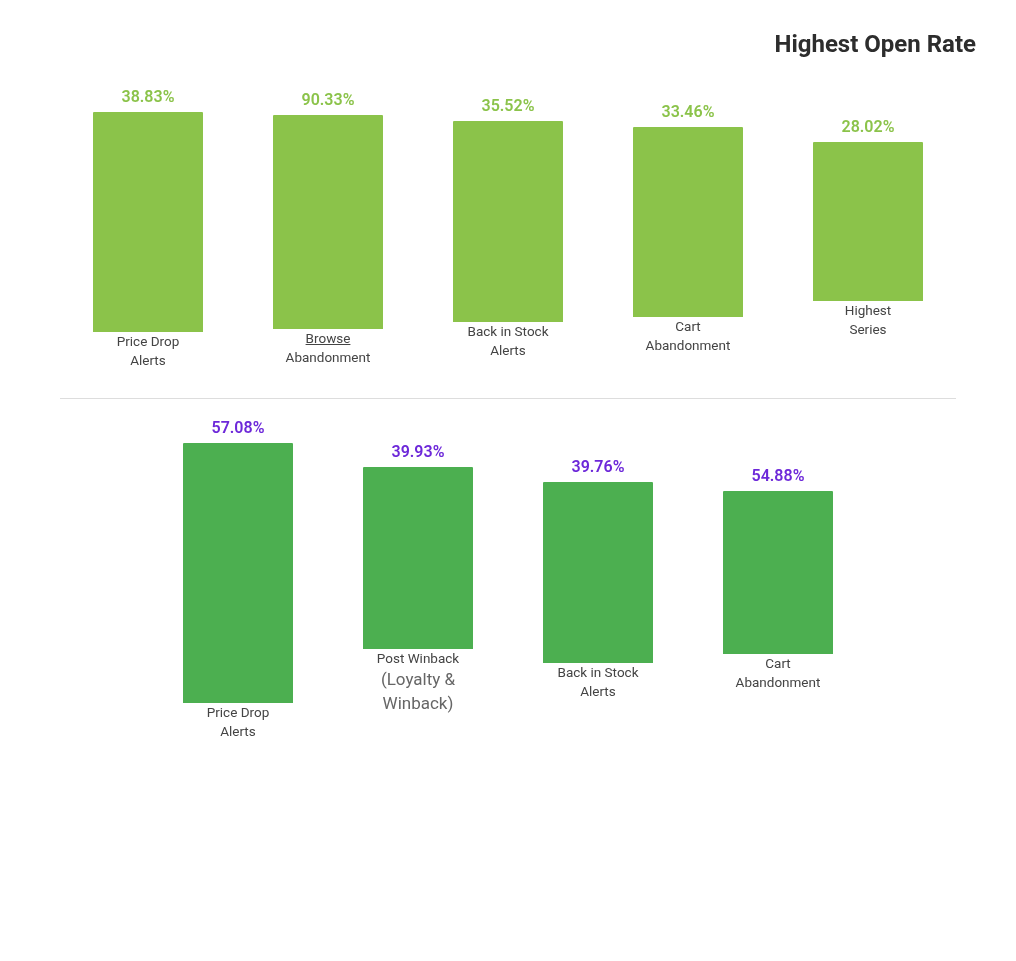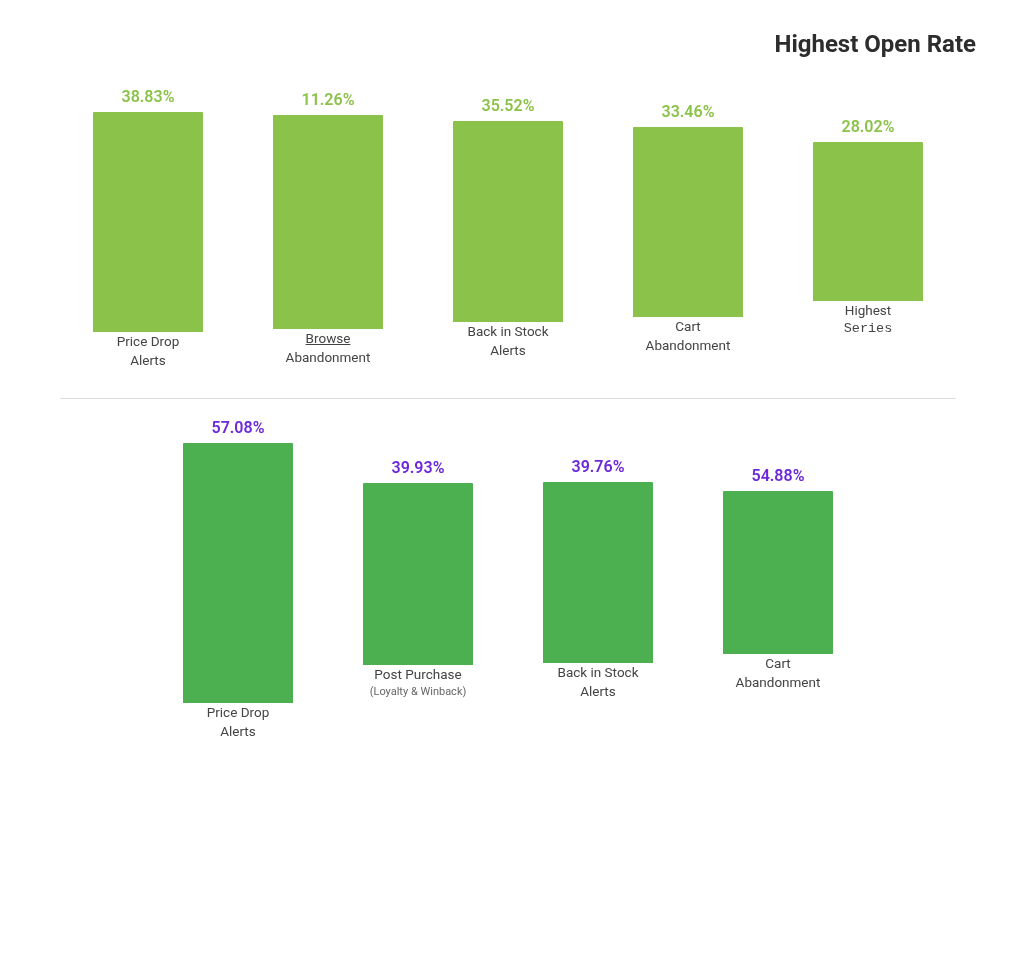--- a/index.html
+++ b/index.html
@@ -77,21 +77,21 @@
     }
 
     .bar-label {
       text-align: center;
       font-size: 13.5px;
       color: #444;
       line-height: 1.4;
     }
 
     .bar-label .sub-label {
-      font-size: 11px;
+      font-size: 17px;
       color: #666;
     }
 
     .divider {
       border: none;
       border-top: 1px solid #ddd;
       margin: 10px 20px 40px 20px;
     }
   </style>
 </head>
@@ -105,21 +105,21 @@
           <div class="bar-value yellow-green">38.83%</div>
           <div class="bar-wrapper">
             <div class="bar yellow-green-bar" style="height: 220px;"></div>
           </div>
           <div class="bar-label">
             <span style="display: block;">Price Drop</span>
             <span style="display: block;">Alerts</span>
           </div>
         </div>
         <div class="bar-item">
-          <div class="bar-value yellow-green">11.26%</div>
+          <div class="bar-value yellow-green">90.33%</div>
           <div class="bar-wrapper">
             <div class="bar yellow-green-bar" style="height: 214px;"></div>
           </div>
           <div class="bar-label">
             <span style="display: block; text-decoration: underline;">Browse</span>
             <span style="display: block;">Abandonment</span>
           </div>
         </div>
         <div class="bar-item">
           <div class="bar-value yellow-green">35.52%</div>
@@ -141,21 +141,21 @@
             <span style="display: block;">Abandonment</span>
           </div>
         </div>
         <div class="bar-item">
           <div class="bar-value yellow-green">28.02%</div>
           <div class="bar-wrapper">
             <div class="bar yellow-green-bar" style="height: 159px;"></div>
           </div>
           <div class="bar-label">
             <span style="display: block;">Highest</span>
-            <span style="display: block; font-family: Liberation Mono, monospace;">Series</span>
+            <span style="display: block;">Series</span>
           </div>
         </div>
       </div>
     </div>
     <hr class="divider">
     <div class="chart-section">
       <div class="bar-chart">
         <div class="bar-item">
           <div class="bar-value green">57.08%</div>
           <div class="bar-wrapper">
@@ -165,21 +165,21 @@
             <span style="display: block;">Price Drop</span>
             <span style="display: block;">Alerts</span>
           </div>
         </div>
         <div class="bar-item">
           <div class="bar-value green">39.93%</div>
           <div class="bar-wrapper">
             <div class="bar green-bar" style="height: 182px;"></div>
           </div>
           <div class="bar-label">
-            <span style="display: block;">Post Purchase</span>
+            <span style="display: block;">Post Winback</span>
             <span class="sub-label" style="display: block;">(Loyalty &amp; Winback)</span>
           </div>
         </div>
         <div class="bar-item">
           <div class="bar-value green">39.76%</div>
           <div class="bar-wrapper">
             <div class="bar green-bar" style="height: 181px;"></div>
           </div>
           <div class="bar-label">
             <span style="display: block;">Back in Stock</span>

